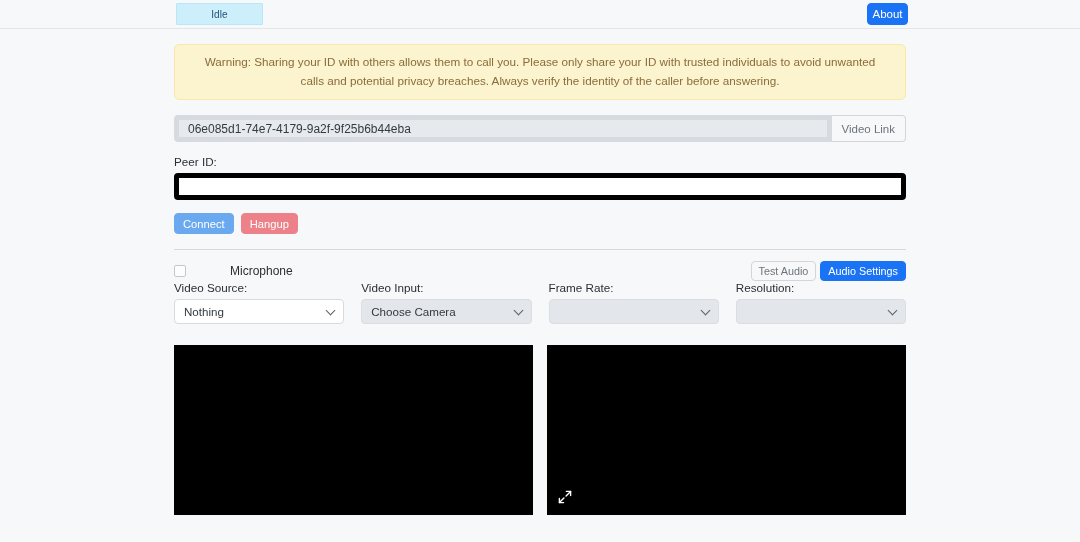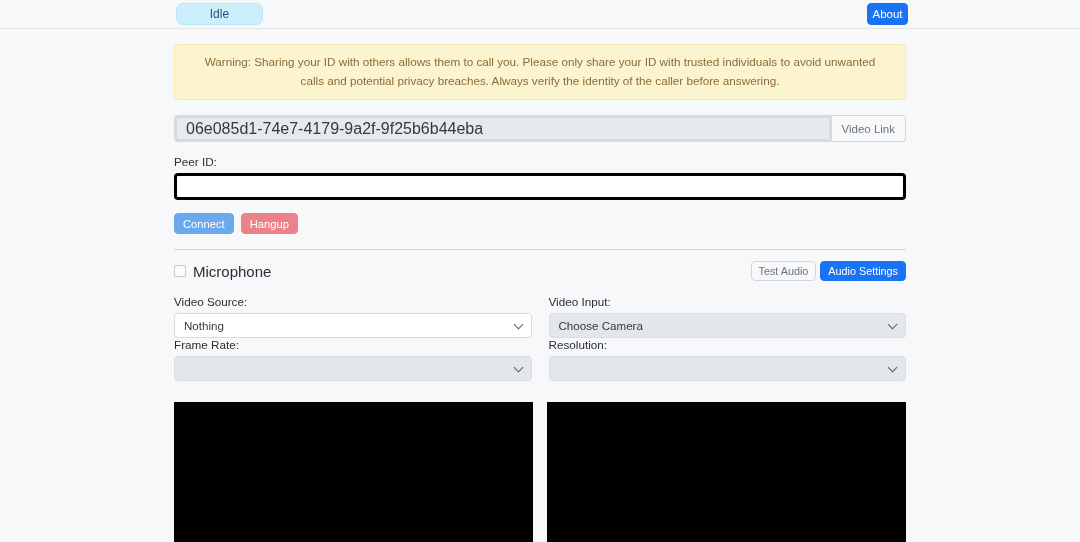--- a/index.html
+++ b/index.html
@@ -18,23 +18,23 @@
     height: 29px;
     background: #f7f8fa;
     border-bottom: 1px solid #e3e5e8;
   }
   .status-badge {
     position: absolute;
     left: 176px; top: 3px;
     width: 87px; height: 22px;
     background: #cdeffc;
     border: 1px solid #b9e7fa;
-    border-radius: 7px;
+    border-radius: 1px;
     color: #23527c;
-    font-size: 12px;
+    font-size: 10px;
     display: flex; align-items: center; justify-content: center;
     letter-spacing: .1px;
   }
   .about-btn {
     position: absolute;
     right: 172px; top: 3px;
     width: 41px; height: 22px;
     background: #1a73f5;
     border: 1px solid #1a73f5;
     border-radius: 4px;
@@ -68,24 +68,24 @@
     font-size: 11.7px;
     color: #2b2f33;
     margin-bottom: 5px;
     display: block;
   }
 
   .input-row { display: flex; margin-bottom: 13px; }
   .text-input {
     flex: 1;
     height: 27px;
-    border: 3px solid #000000;
+    border: 5px solid #000000;
     border-radius: 4px;
     background: #ffffff;
-    font-size: 16px;
+    font-size: 12px;
     color: #333a40;
     padding: 0 9px;
     font-family: "Liberation Sans", sans-serif;
     outline: none;
     min-width: 0;
   }
   .text-input.readonly {
     background: #e7eaed;
     border-color: #d7dade;
     border-top-right-radius: 0;
@@ -132,21 +132,21 @@
   }
   .mic-wrap { display: flex; align-items: center; gap: 7px; }
   .checkbox {
     width: 12px; height: 12px;
     border: 1px solid #c4c8cc;
     border-radius: 2px;
     background: #fdfdfd;
     cursor: pointer;
     flex: none;
   }
-  .mic-label { font-size: 15px; color: #2b2f33; cursor: pointer; }
+  .mic-label { font-size: 12px; color: #2b2f33; cursor: pointer; margin-left: 37px; }
 
   .audio-btns { display: flex; gap: 4px; justify-content: space-between; }
   .btn-test {
     height: 20px; padding: 0 7px;
     background: #f7f8fa;
     border: 1px solid #d2d6da;
     border-radius: 4px;
     font-size: 10.8px; color: #6c757d;
     display: inline-flex; align-items: center;
     cursor: pointer;
@@ -159,23 +159,22 @@
     border-radius: 4px;
     font-size: 10.8px; color: #ffffff;
     display: inline-flex; align-items: center;
     cursor: pointer;
     font-family: "Liberation Sans", sans-serif;
   }
 
   
   .selectors {
     display: grid;
-    grid-template-columns: repeat(2, 1fr);
+    grid-template-columns: repeat(4, 1fr);
     gap: 0 17px;
-    margin-top: 14px;
   }
   .sel-label {
     font-size: 11.7px;
     color: #2b2f33;
     margin-bottom: 5px;
   }
   .select {
     position: relative;
     height: 25px;
     border: 1px solid #d7dade;

